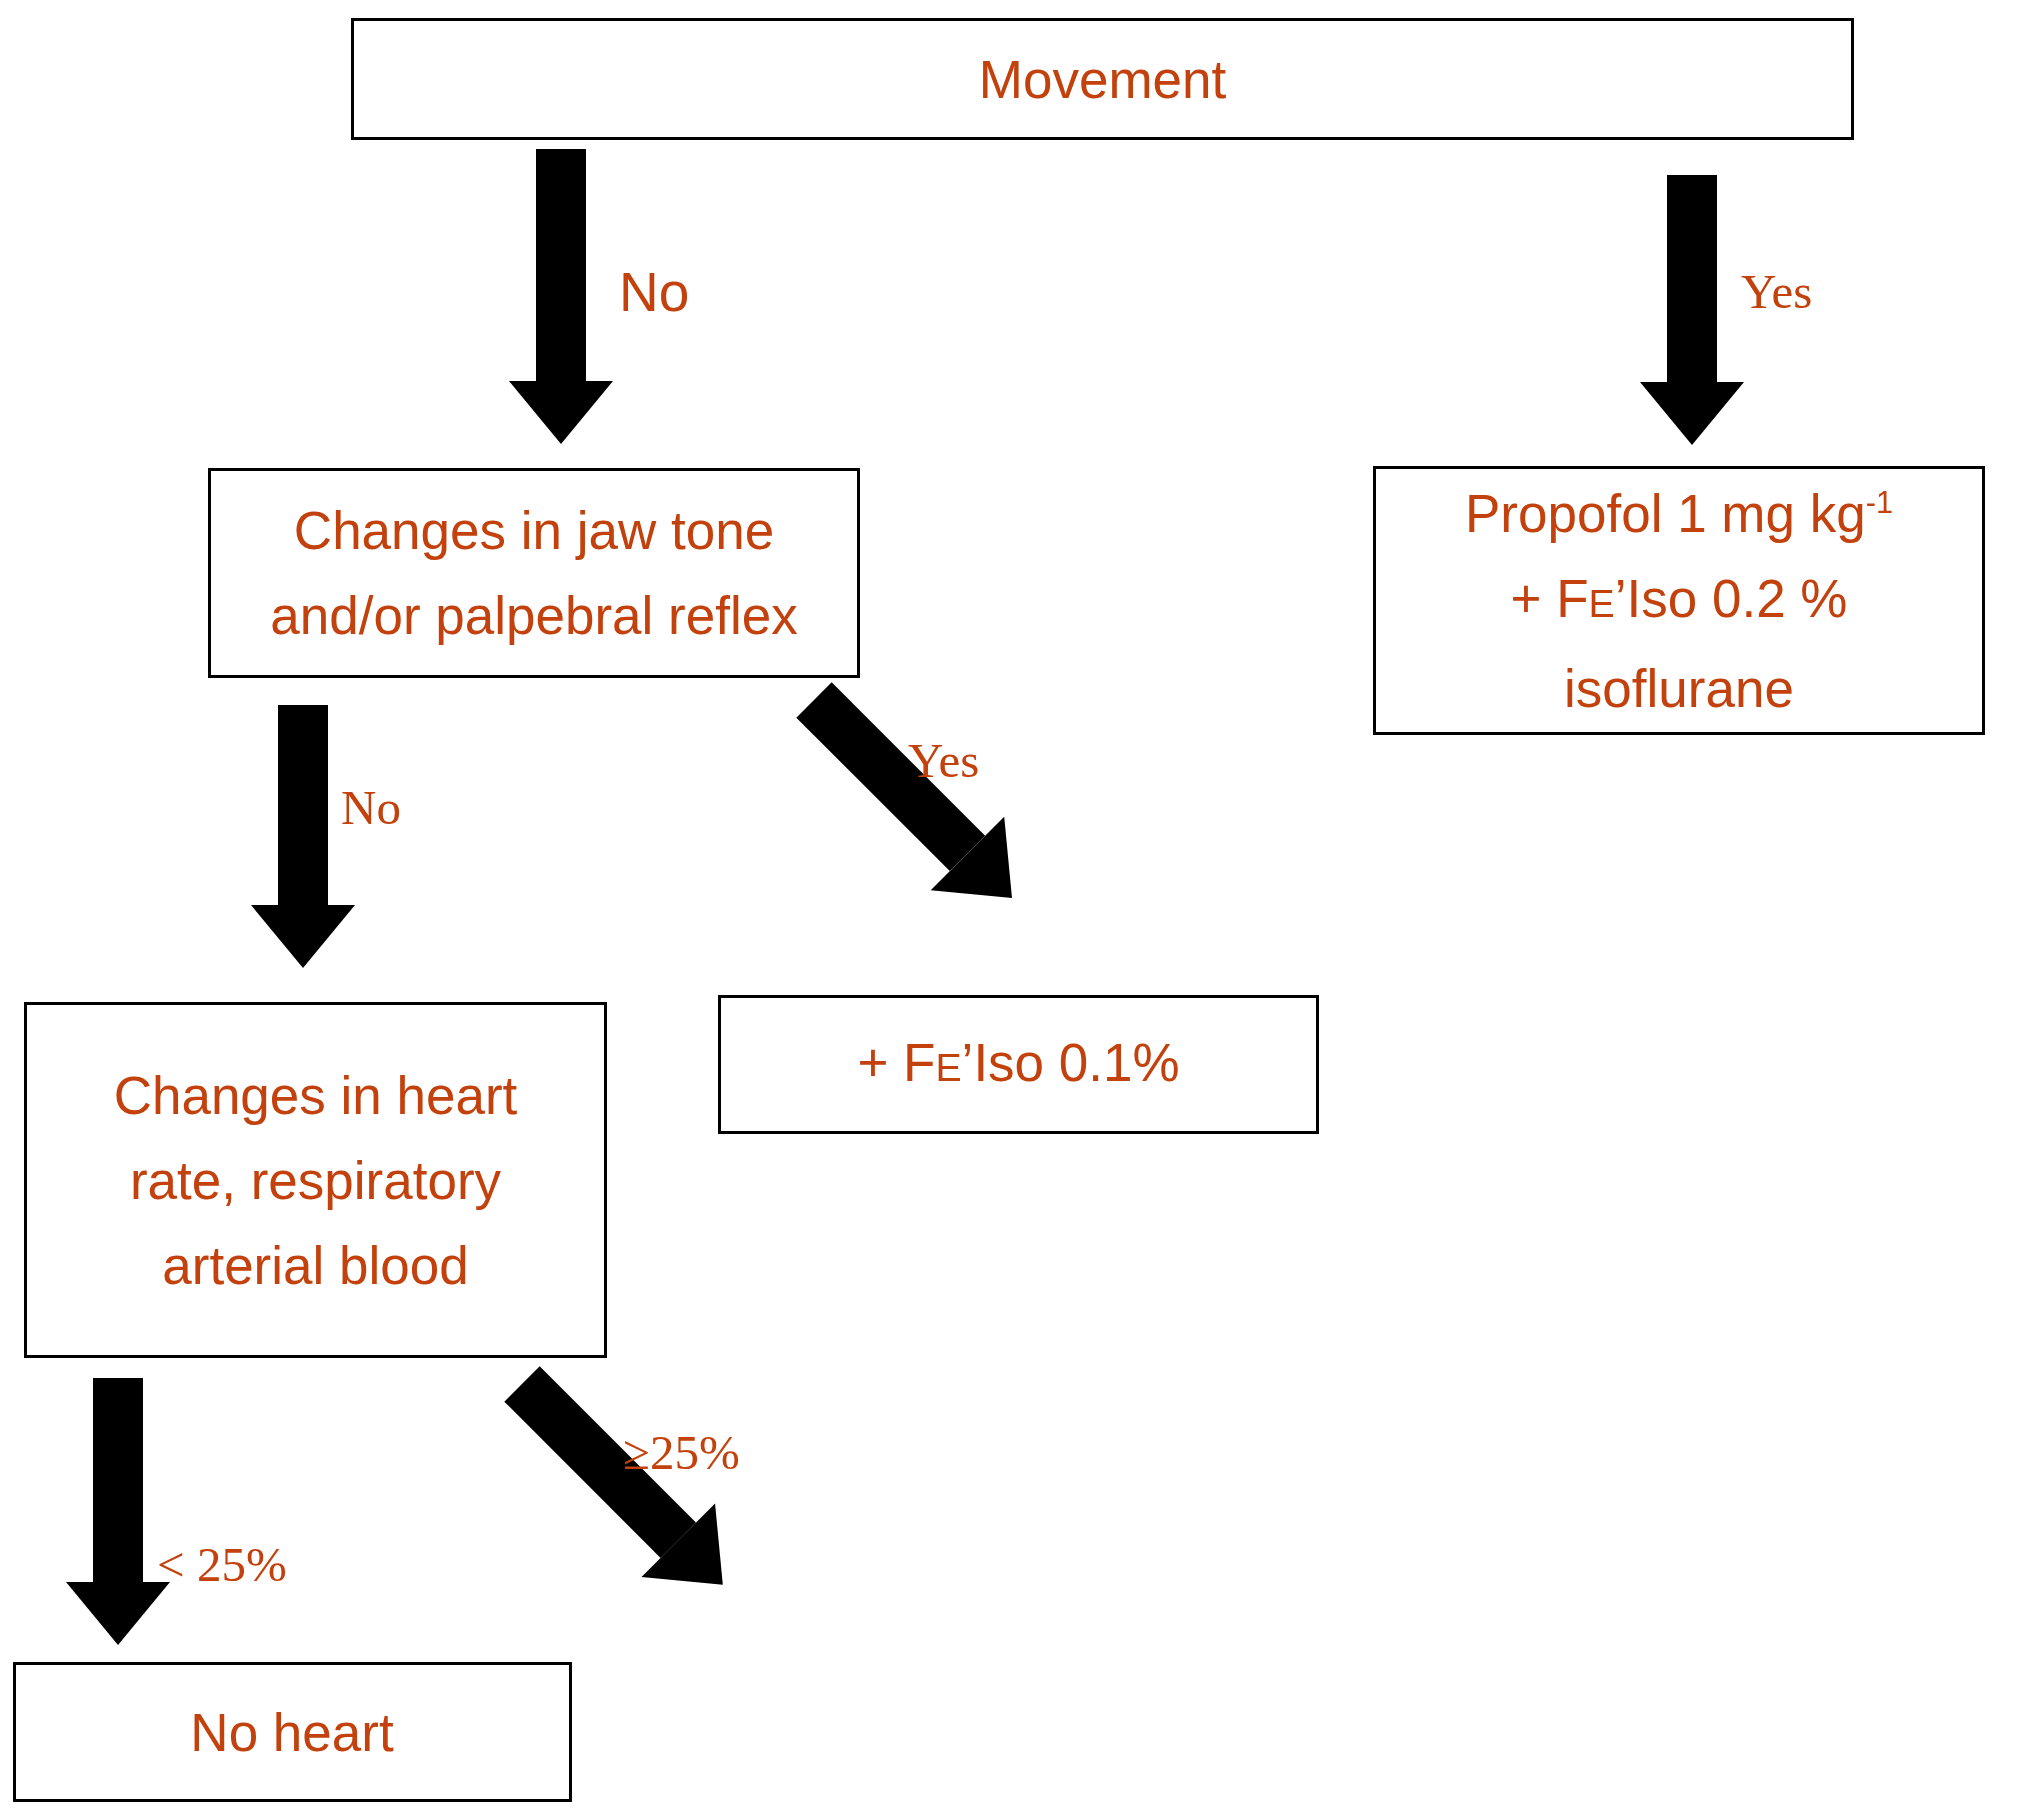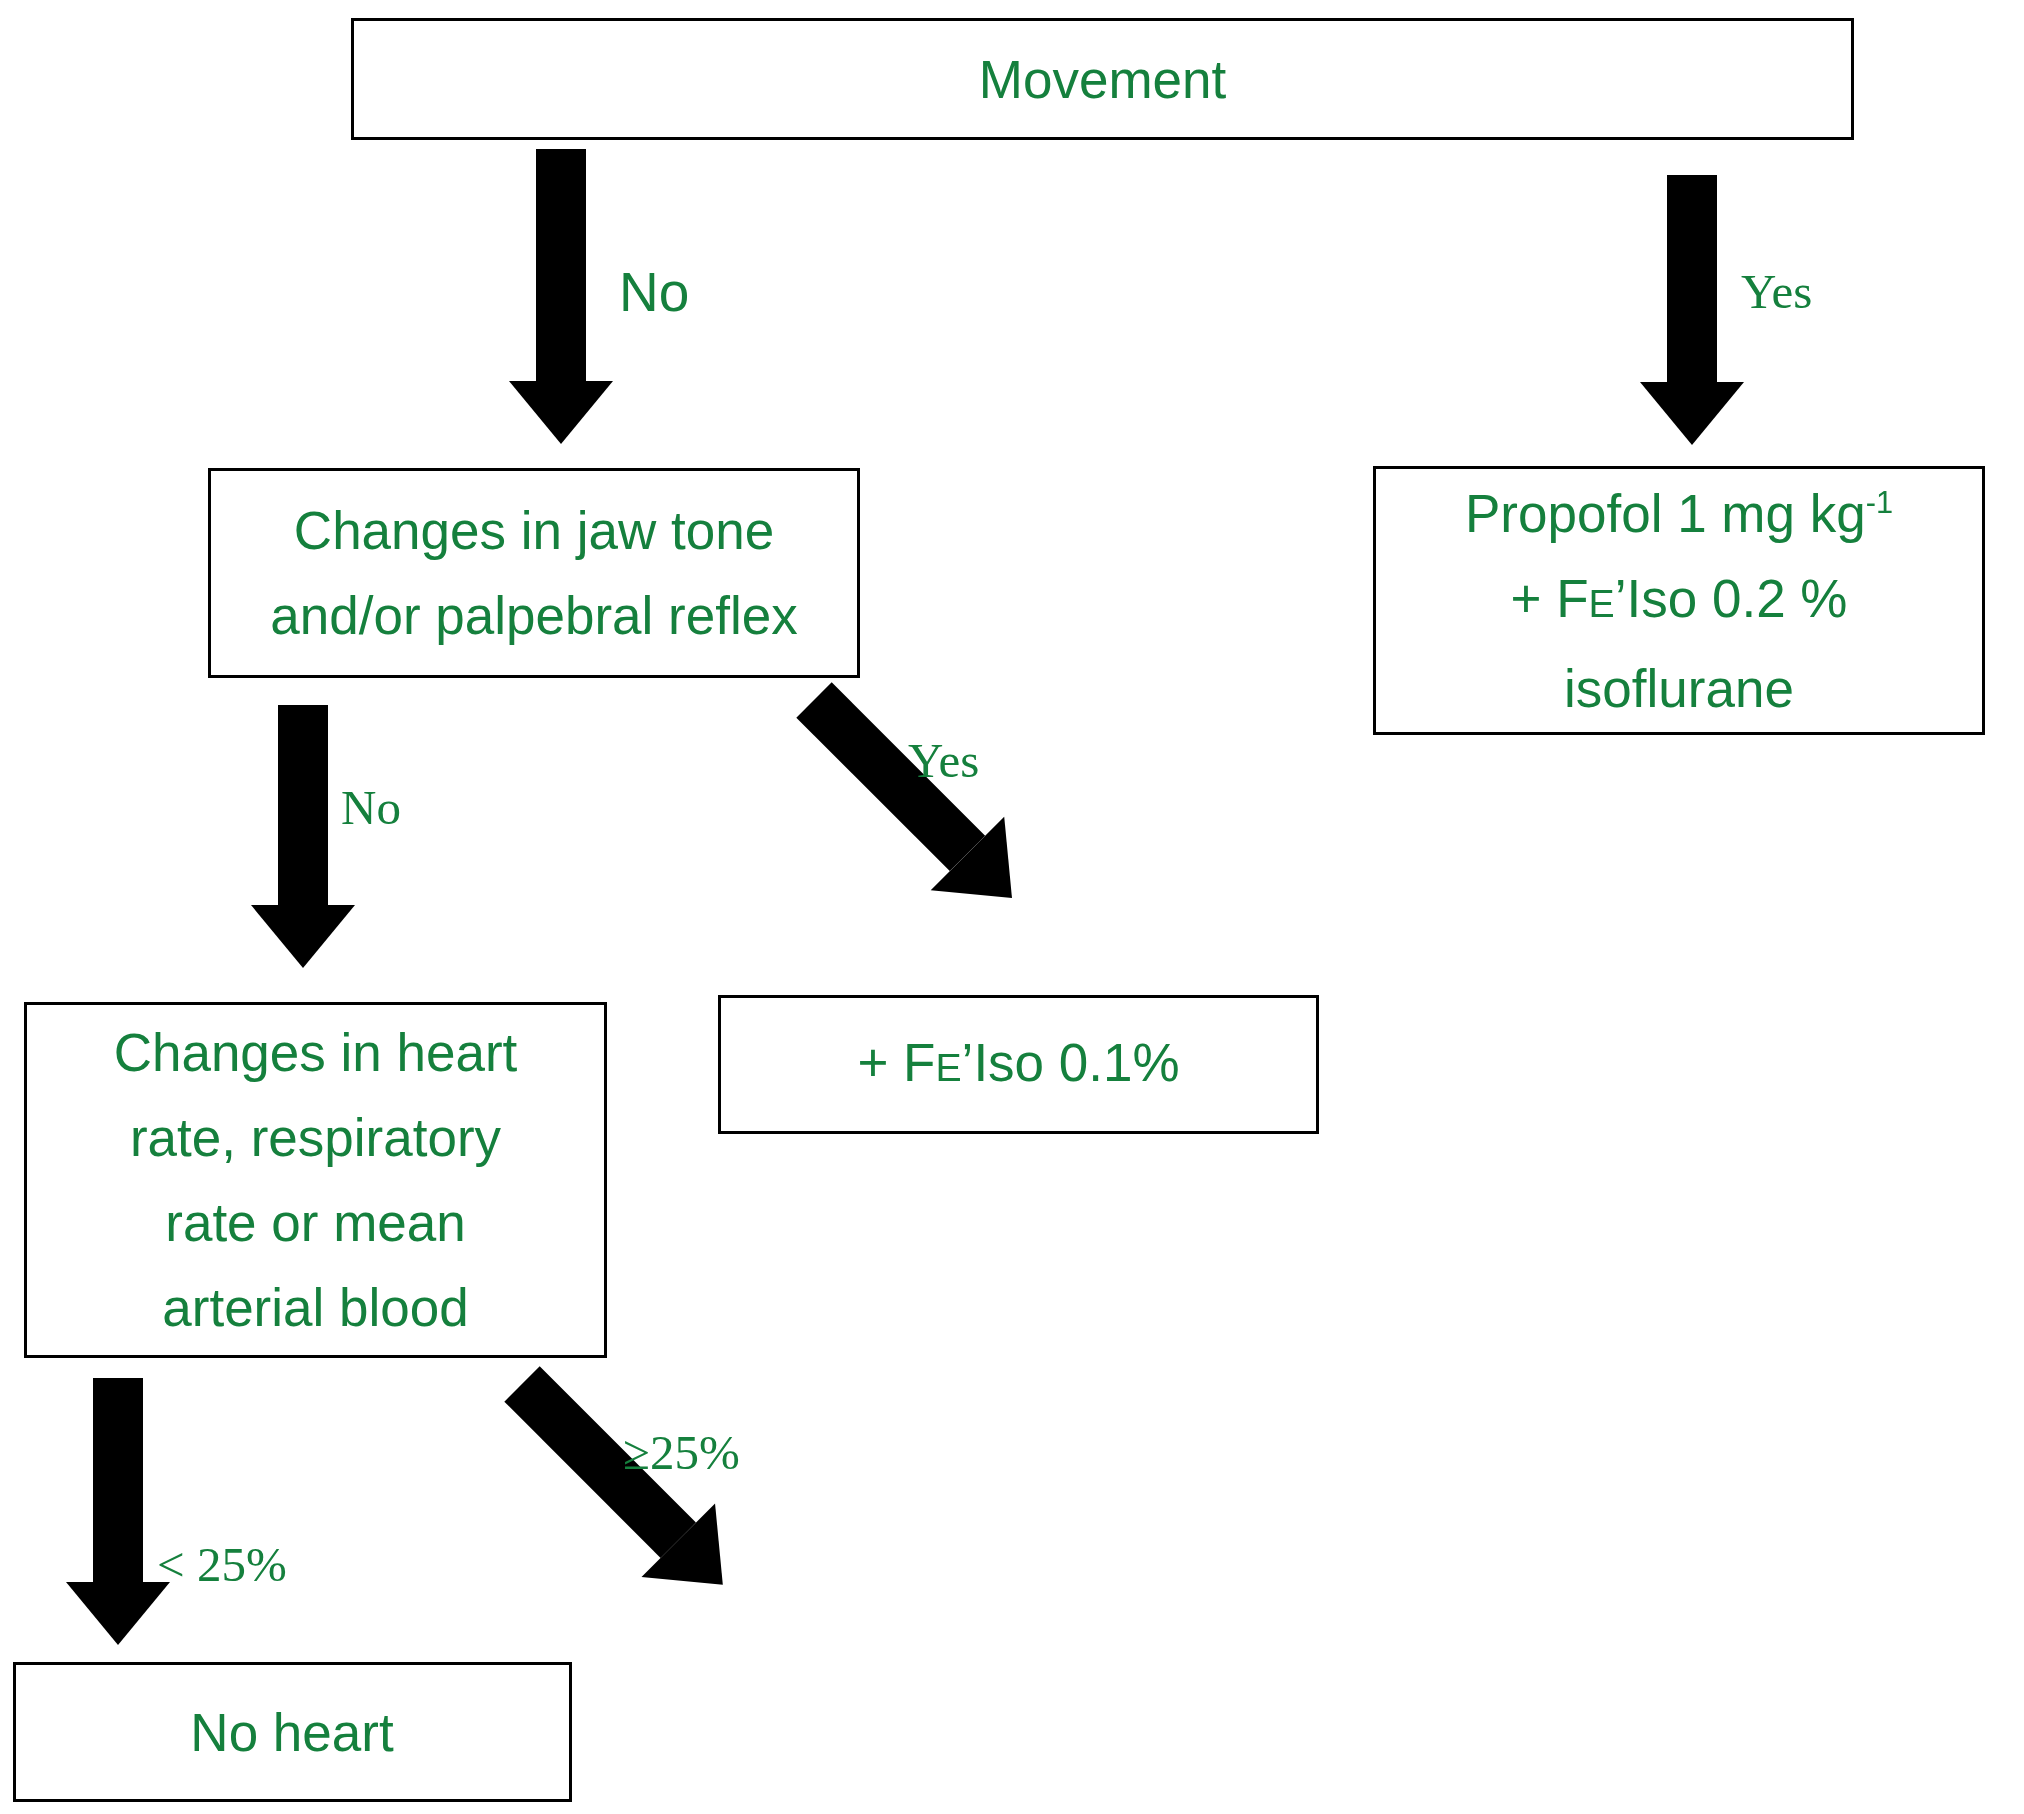--- a/index.html
+++ b/index.html
@@ -6,21 +6,21 @@
     margin: 0;
     padding: 0;
     background: #ffffff;
   }
   #canvas {
     position: relative;
     width: 2025px;
     height: 1814px;
     background: #ffffff;
     font-family: "Liberation Sans", "DejaVu Sans", sans-serif;
-    color: #15803d;
+    color: #c2410c;
     overflow: hidden;
   }
 
   
   .box {
     position: absolute;
     background: #ffffff;
     border: 3.3px solid #000000;
     box-sizing: border-box;
     display: flex;
@@ -116,21 +116,20 @@
 
   <div class="arrow diagonal" style="left:762px; top:700px; height:280px;">
     <div class="shaft"></div>
     <div class="head"></div>
   </div>
   <div class="edge-label serif" style="left:908px; top:736px;">Yes</div>
 
   <div class="box" style="left:24px; top:1002px; width:583px; height:356px;">
     <div class="line">Changes in heart</div>
     <div class="line">rate, respiratory</div>
-    <div class="line">rate or mean</div>
     <div class="line">arterial blood</div>
   </div>
 
   <div class="box" style="left:718px; top:995px; width:601px; height:139px;">
     <div class="line"><span>+ F</span><span class="sc">E</span><span>’Iso 0.1%</span></div>
   </div>
 
   <div class="arrow" style="left:66px; top:1378px; height:267px;">
     <div class="shaft"></div>
     <div class="head"></div>

